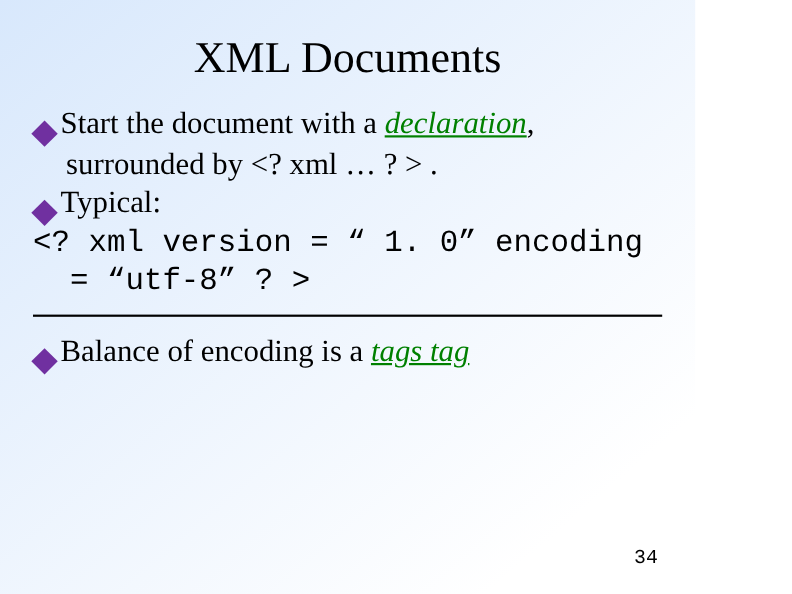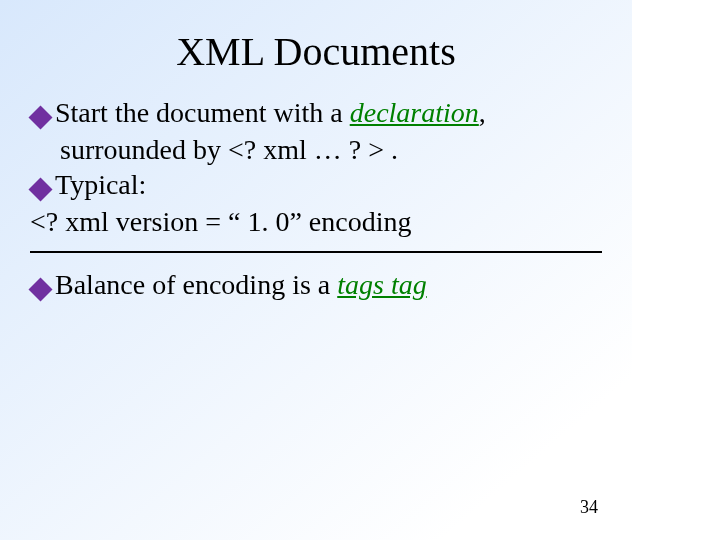--- a/index.html
+++ b/index.html
@@ -26,21 +26,21 @@
     font-weight: normal;
     letter-spacing: 0px;
   }
   .body {
     padding: 10px 30px 0 30px;
     font-size: 28px;
     line-height: 1.25;
   }
   .bullet-row {
     display: flex;
-    align-items: center;
+    align-items: flex-end;
     margin-bottom: 2px;
   }
   .diamond {
     display: inline-block;
     width: 17px;
     height: 17px;
     background: #7030a0;
     transform: rotate(45deg);
     flex-shrink: 0;
     margin-top: 10px;
@@ -54,35 +54,35 @@
     padding-left: 30px;
     font-family: Liberation Serif, serif;
   }
   .italic-green {
     font-style: italic;
     color: #008000;
     text-decoration: underline;
     text-decoration-color: #008000;
   }
   .code-line {
-    font-family: Liberation Serif, serif;
+    font-family: Liberation Mono, monospace;
     font-size: 28px;
     white-space: pre;
   }
   .divider {
     border: none;
     border-top: 2px solid #000;
     margin: 12px 0 14px 0;
   }
   .page-num {
     position: absolute;
     bottom: 22px;
     right: 34px;
     font-size: 18px;
-    font-family: Liberation Serif, serif;
+    font-family: Liberation Mono, monospace;
   }
 </style>
 </head>
 <body>
 
 <div class="slide">
 
   <div class="title">XML Documents</div>
 
   <div class="body">
@@ -94,20 +94,21 @@
       </span>
     </div>
     <div class="continuation">surrounded by &lt;? xml … ? &gt; .</div>
 
     <div class="bullet-row">
       <span class="diamond"></span>
       <span class="bullet-text">Typical:</span>
     </div>
 
     <div class="code-line">&lt;? xml version = “ 1. 0” encoding</div>
+    <div class="code-line">  = “utf-8” ? &gt;</div>
 
     <hr class="divider">
 
     <div class="bullet-row">
       <span class="diamond"></span>
       <span class="bullet-text">
         <span>Balance of encoding is a </span><span class="italic-green">tags tag</span>
       </span>
     </div>
 

